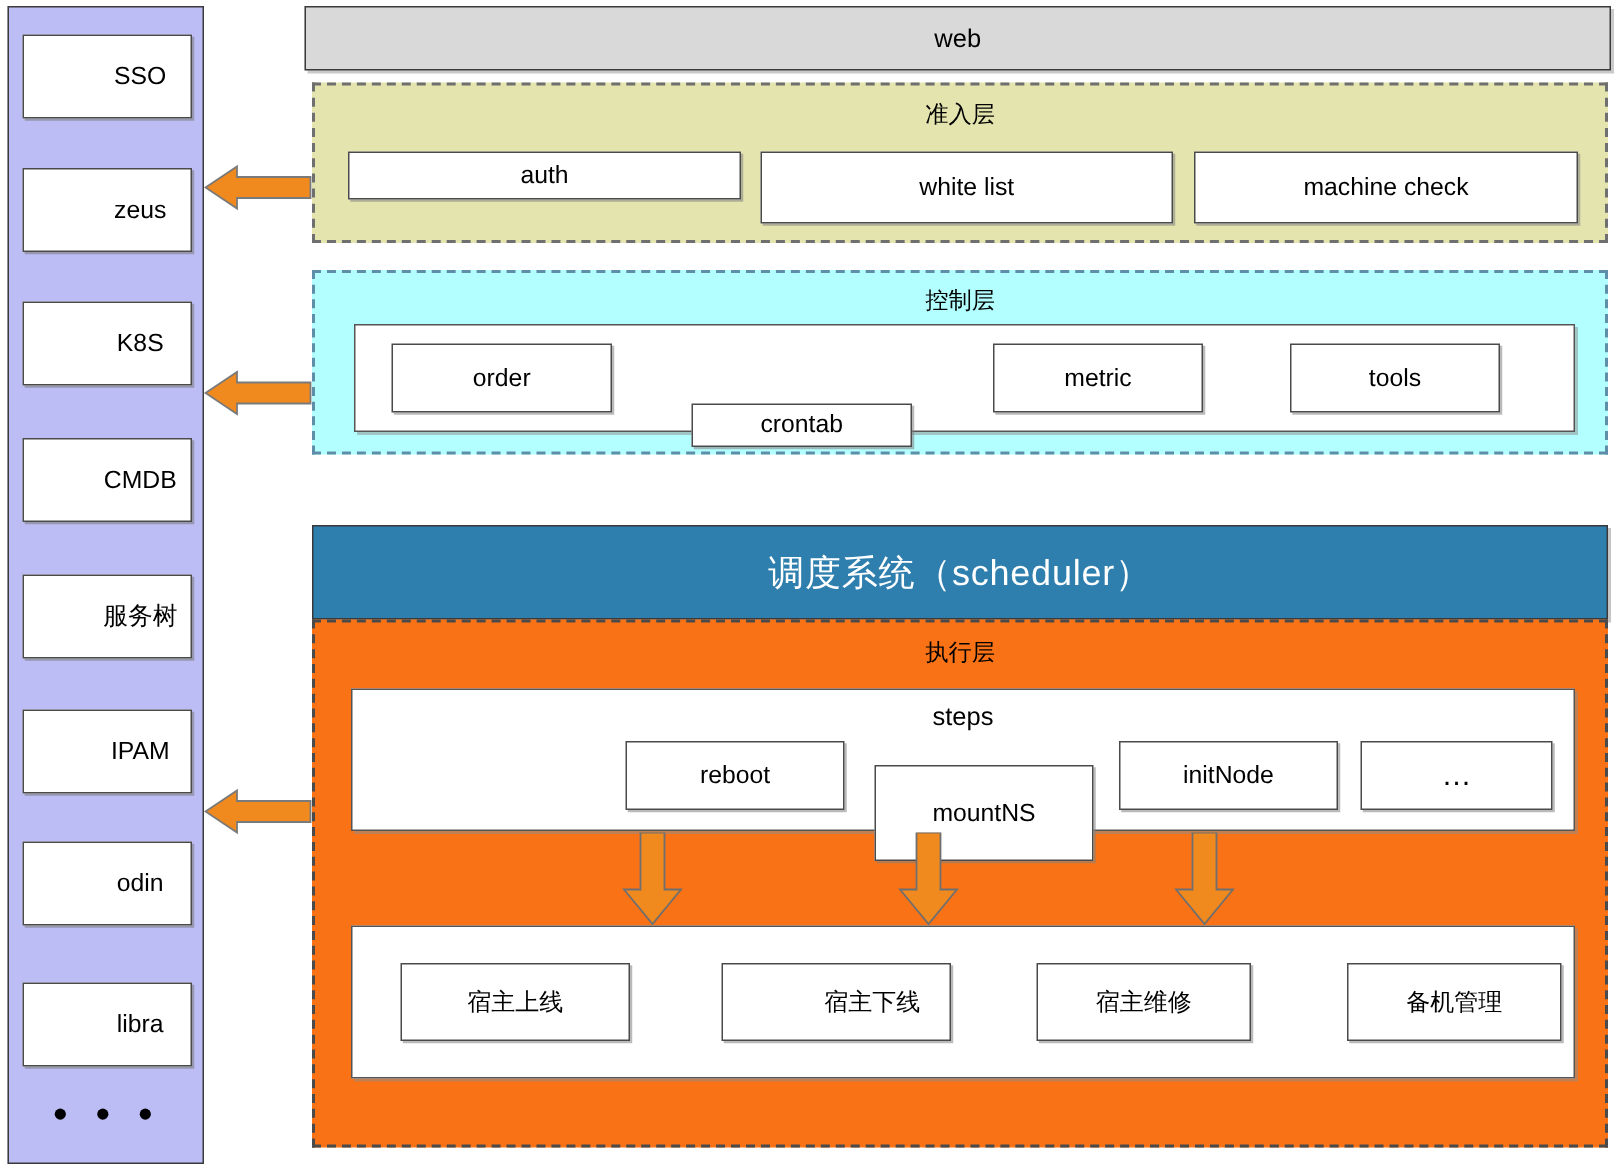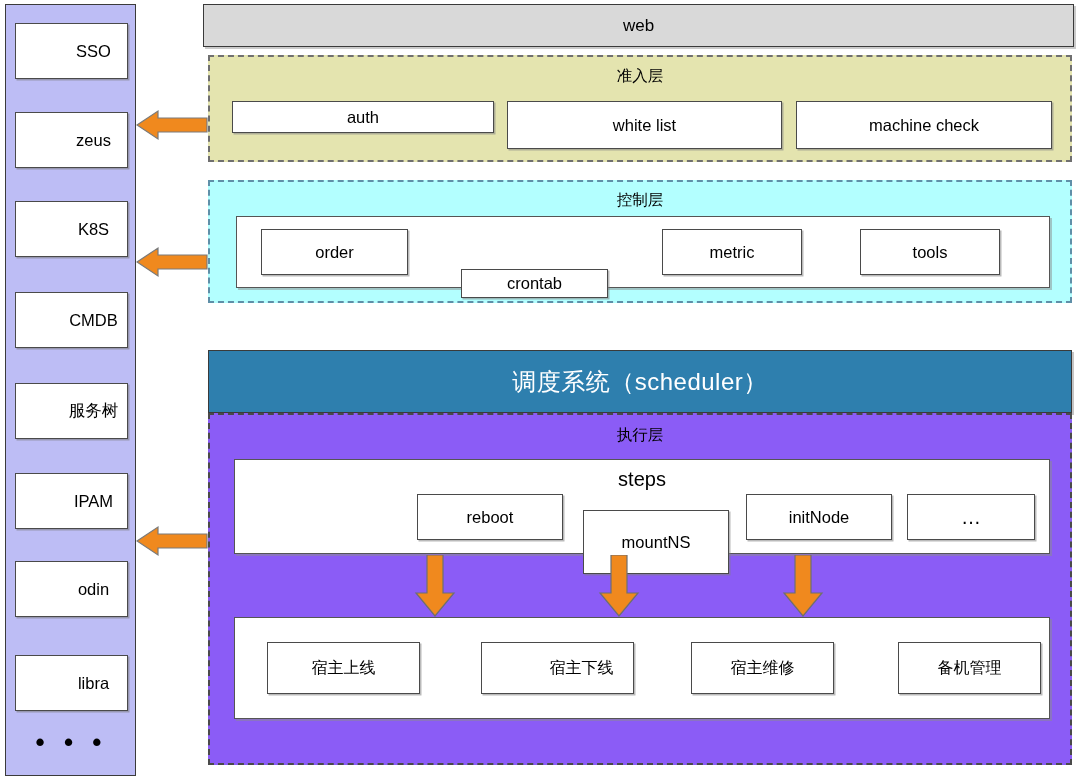--- a/index.html
+++ b/index.html
@@ -55,21 +55,21 @@
   .layer-admit{
     left:208px;top:55px;width:864px;height:107px;
     background:#E4E4AF;border:2px dashed #6f6f6f;
   }
   .layer-ctrl{
     left:208px;top:180px;width:864px;height:123px;
     background:#B3FFFF;border:2px dashed #5f8fa8;
   }
   .layer-exec{
     left:208px;top:413px;width:864px;height:352px;
-    background:#8b5cf6;border:2px dashed #4a4a4a;
+    background:#f97316;border:2px dashed #4a4a4a;
   }
 
   .inner-white{
     position:absolute;background:#ffffff;border:1.5px solid #555;
     box-sizing:border-box;
     box-shadow:2px 2px 0 rgba(140,140,140,.5);
   }
 
   .node{
     position:absolute;background:#ffffff;border:1.5px solid #4a4a4a;
@@ -177,21 +177,21 @@
   </div>
 
   <div class="scheduler">
     <span>调度系统（scheduler）</span>
   </div>
 
   <div class="layer layer-exec">
     <div class="layer-title" style="top:10px">执行层</div>
 
     <div class="inner-white" style="left:24px;top:44px;width:816px;height:95px;">
-      <div style="position:absolute;left:0;right:0;top:8px;text-align:center;font-size:20px;">steps</div>
+      <div style="position:absolute;left:0;right:0;top:8px;text-align:center;font-size:17px;">steps</div>
       <div class="node" style="left:182px;top:34px;width:146px;height:46px;">
         <span>reboot</span>
       </div>
       <div class="node" style="left:348px;top:50px;width:146px;height:64px;">
         <span>mountNS</span>
       </div>
       <div class="node" style="left:511px;top:34px;width:146px;height:46px;">
         <span>initNode</span>
       </div>
       <div class="node" style="left:672px;top:34px;width:128px;height:46px;font-size:20px;">

